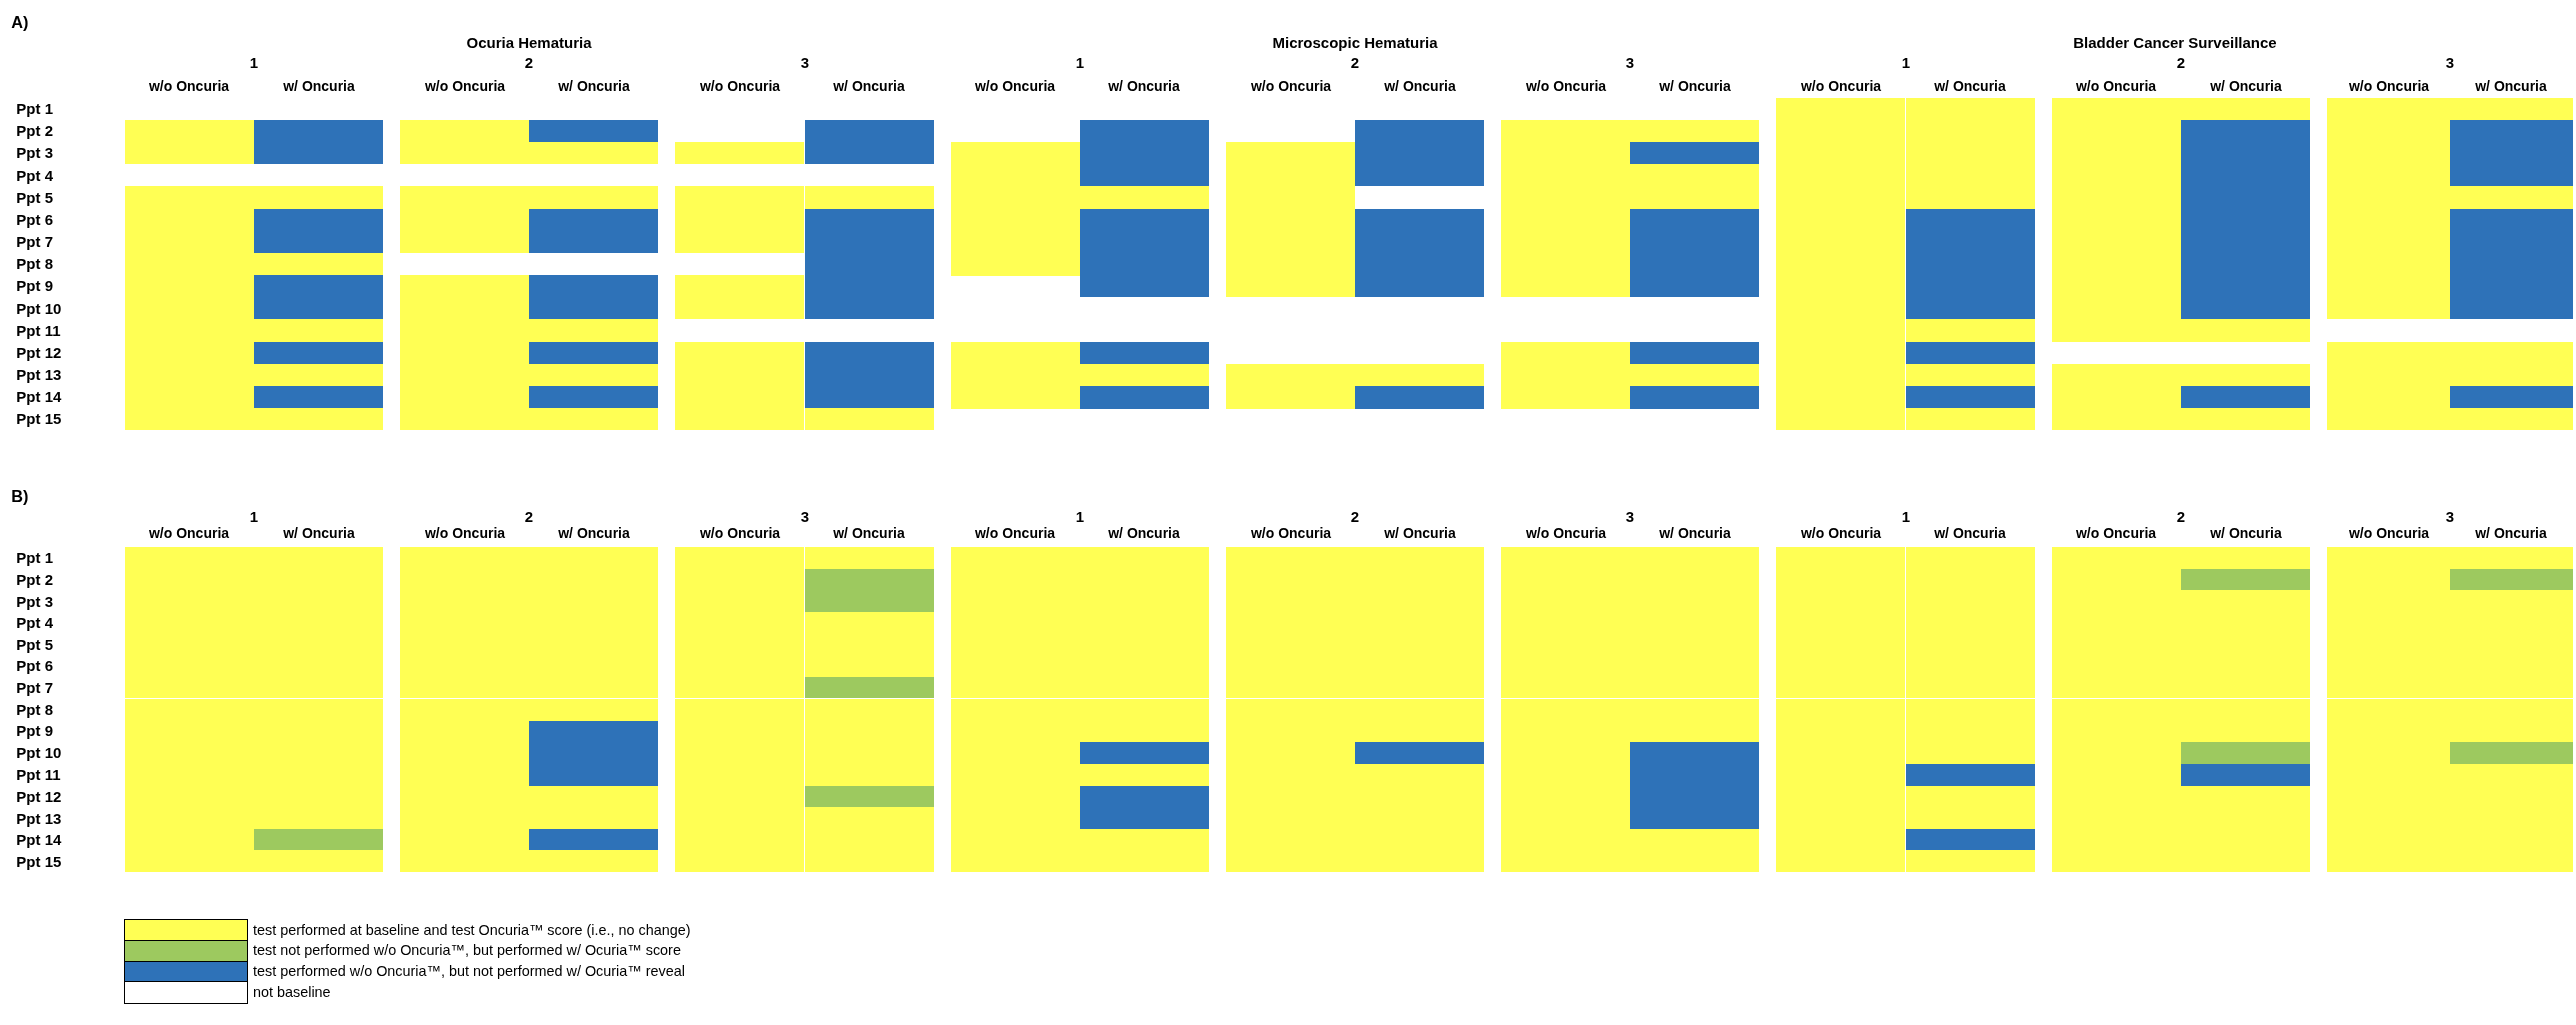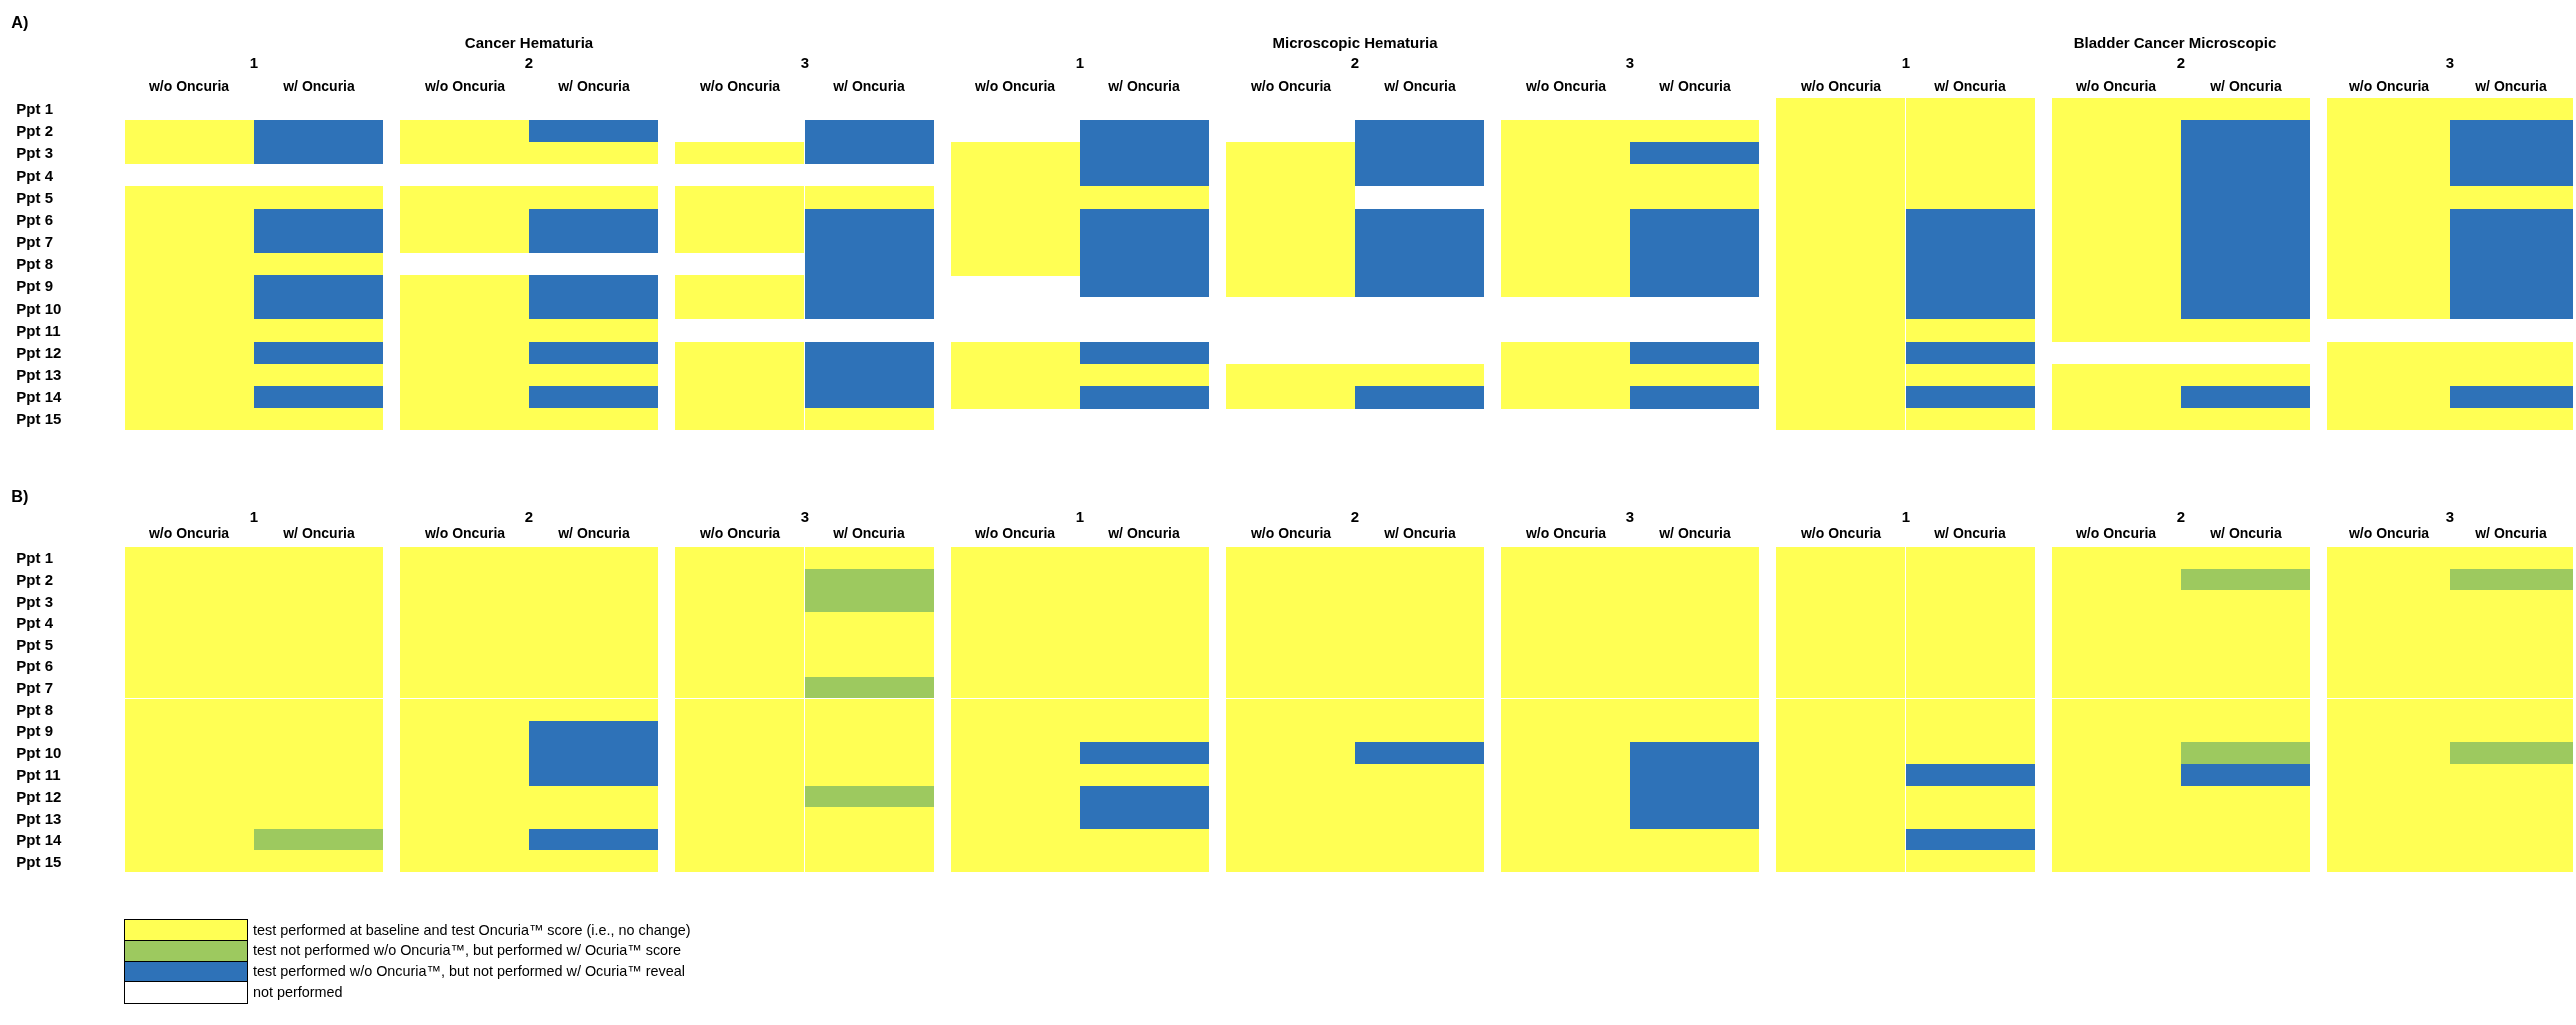--- a/index.html
+++ b/index.html
@@ -516,25 +516,25 @@
     </div>
 
   <div id="legend">
     <div class="legend-swatch" style="left: 124px; top: 919px; background: rgb(255, 255, 84);"></div>
     <div class="legend-swatch" style="left: 124px; top: 940px; background: rgb(157, 201, 95);"></div>
     <div class="legend-swatch" style="left: 124px; top: 961px; background: rgb(46, 114, 184);"></div>
     <div class="legend-swatch" style="left: 124px; top: 981px; background: rgb(255, 255, 255);"></div>
     <div class="legend-text" style="left:253px;top:922px;">test performed at baseline and test Oncuria™ score (i.e., no change)</div>
     <div class="legend-text" style="left:253px;top:942px;">test not performed w/o Oncuria™, but performed w/ Ocuria™ score</div>
     <div class="legend-text" style="left:253px;top:963px;">test performed w/o Oncuria™, but not performed w/ Ocuria™ reveal</div>
-    <div class="legend-text" style="left:253px;top:984px;">not performed</div>
+    <div class="legend-text" style="left:253px;top:984px;">not baseline</div>
   </div>
-<div class="abs sec-title" style="left: 529px; top: 34px;">Cancer Hematuria</div>
+<div class="abs sec-title" style="left: 529px; top: 34px;">Ocuria Hematuria</div>
     <div class="abs sec-title" style="left: 1355px; top: 34px;">Microscopic Hematuria</div>
-    <div class="abs sec-title" style="left: 2175px; top: 34px;">Bladder Cancer Microscopic</div>
+    <div class="abs sec-title" style="left: 2175px; top: 34px;">Bladder Cancer Surveillance</div>
     <div class="abs scen-num" style="left: 254px; top: 54px;">1</div>
     <div class="abs col-head" style="left: 189px; top: 78px;">w/o Oncuria</div>
     <div class="abs col-head" style="left: 319px; top: 78px;">w/ Oncuria</div>
     <div class="abs scen-num" style="left: 529px; top: 54px;">2</div>
     <div class="abs col-head" style="left: 465px; top: 78px;">w/o Oncuria</div>
     <div class="abs col-head" style="left: 594px; top: 78px;">w/ Oncuria</div>
     <div class="abs scen-num" style="left: 805px; top: 54px;">3</div>
     <div class="abs col-head" style="left: 740px; top: 78px;">w/o Oncuria</div>
     <div class="abs col-head" style="left: 869px; top: 78px;">w/ Oncuria</div>
     <div class="abs scen-num" style="left: 1080px; top: 54px;">1</div>

